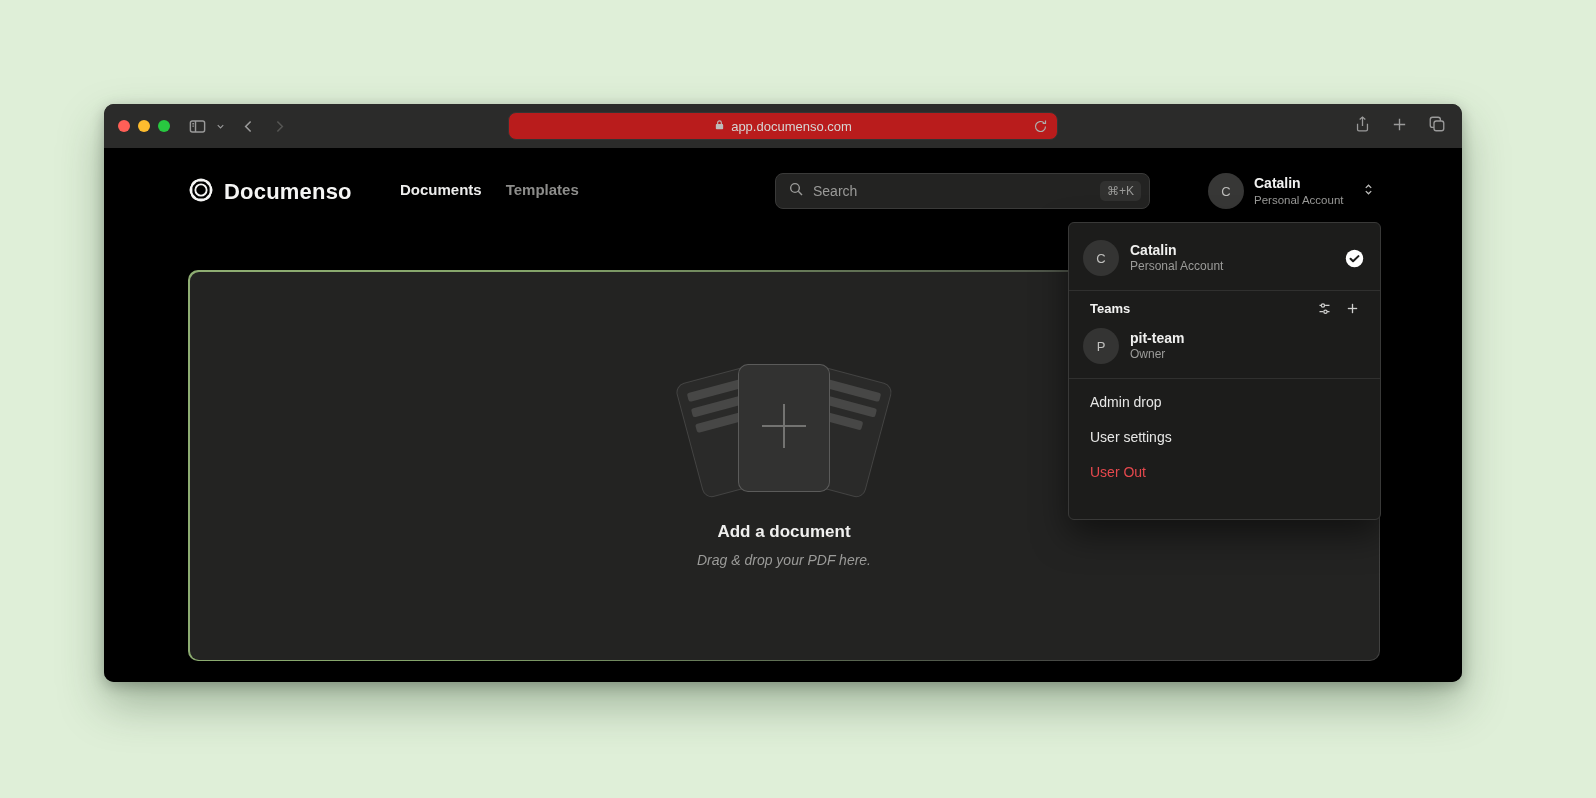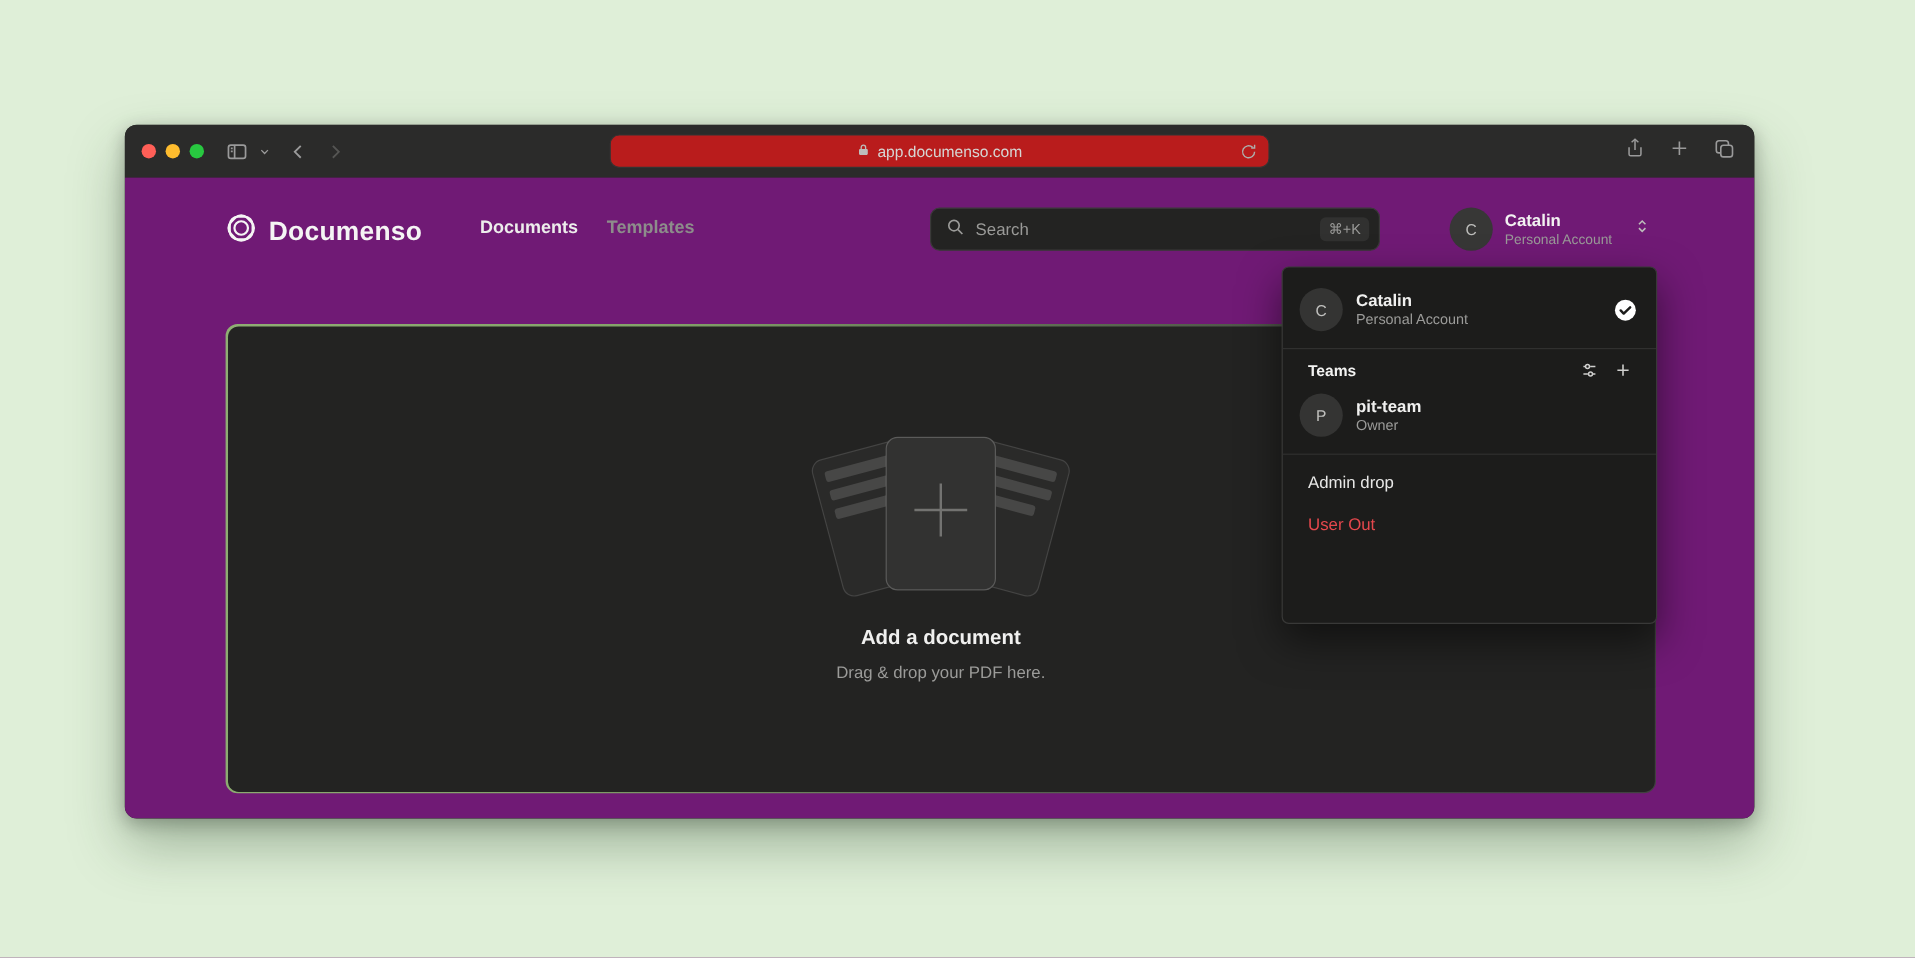--- a/index.html
+++ b/index.html
@@ -39,21 +39,21 @@
     background:#b91c1c; border:1px solid #343433;
     display:flex; align-items:center; justify-content:center; gap:6px;
     color:#d6d6d4; font-size:13px;
   }
   .urlbar .reload { position:absolute; right:9px; top:6px; color:#aeaeac; }
   .urlbar .lock { color:#bdbdbb; }
 
   .tb-right { position:absolute; right:16px; top:0; height:44px; display:flex; align-items:center; gap:20px; color:#9a9a9a; }
 
   
-  .viewport { position:relative; width:1358px; height:534px; background:#701a75; }
+  .viewport { position:relative; width:1358px; height:534px; background:#000000; }
 
   .brand {
     position:absolute; left:84px; top:29px; display:flex; align-items:center; gap:10px;
     color:#f5f5f4;
   }
   .brand-name { font-size:22px; font-weight:700; letter-spacing:.2px; }
   .brand-logo { color:#f5f5f4; }
 
   .main-nav { position:absolute; left:296px; top:33px; display:flex; gap:24px; font-size:15px; font-weight:600; }
   .nav-link-active { color:#ededec; cursor:pointer; }
@@ -109,21 +109,21 @@
   .doc-card.right { right:14px; top:8px; transform:rotate(15deg); }
   .doc-card .bar { height:9px; border-radius:2.5px; background:#474746; }
   .doc-card .bar.b3 { width:86%; }
   .doc-card.center {
     left:50%; top:0; transform:translateX(-50%);
     width:92px; height:128px; background:#323231; border-color:rgba(255,255,255,.20);
     display:flex; align-items:center; justify-content:center; z-index:2;
   }
   .doc-card.center svg { color:#737371; }
   .dz-title { font-size:17px; font-weight:700; color:#f0f0ef; }
-  .dz-sub { font-size:14px; color:#9b9b99; margin-top:10px; }
+  .dz-sub { font-size:14px; color:#9b9b99; margin-top:10px;font-style:italic; }
 
   
   .menu {
     position:absolute; left:964px; top:74px; width:313px; height:298px;
     background:#1c1c1b; border:1px solid #39393.8; border:1px solid #393938;
     border-radius:6px; z-index:10; padding:9px 0;
     box-shadow:0 14px 34px rgba(0,0,0,.5);
   }
   .menu-heading {
     display:flex; align-items:center; justify-content:space-between;
@@ -336,18 +336,19 @@
           <span class="avatar">P</span>
           <span>
             <div class="m-name">pit-team</div>
             <div class="m-sub">Owner</div>
           </span>
         </div>
 
         <div class="menu-sep"></div>
 
         <div class="menu-item">Admin drop</div>
+        <div class="menu-item">User settings</div>
         <div class="menu-item danger">User Out</div>
       </div>
 
     </div>
   </div>
 </div>
 
 </body></html>

